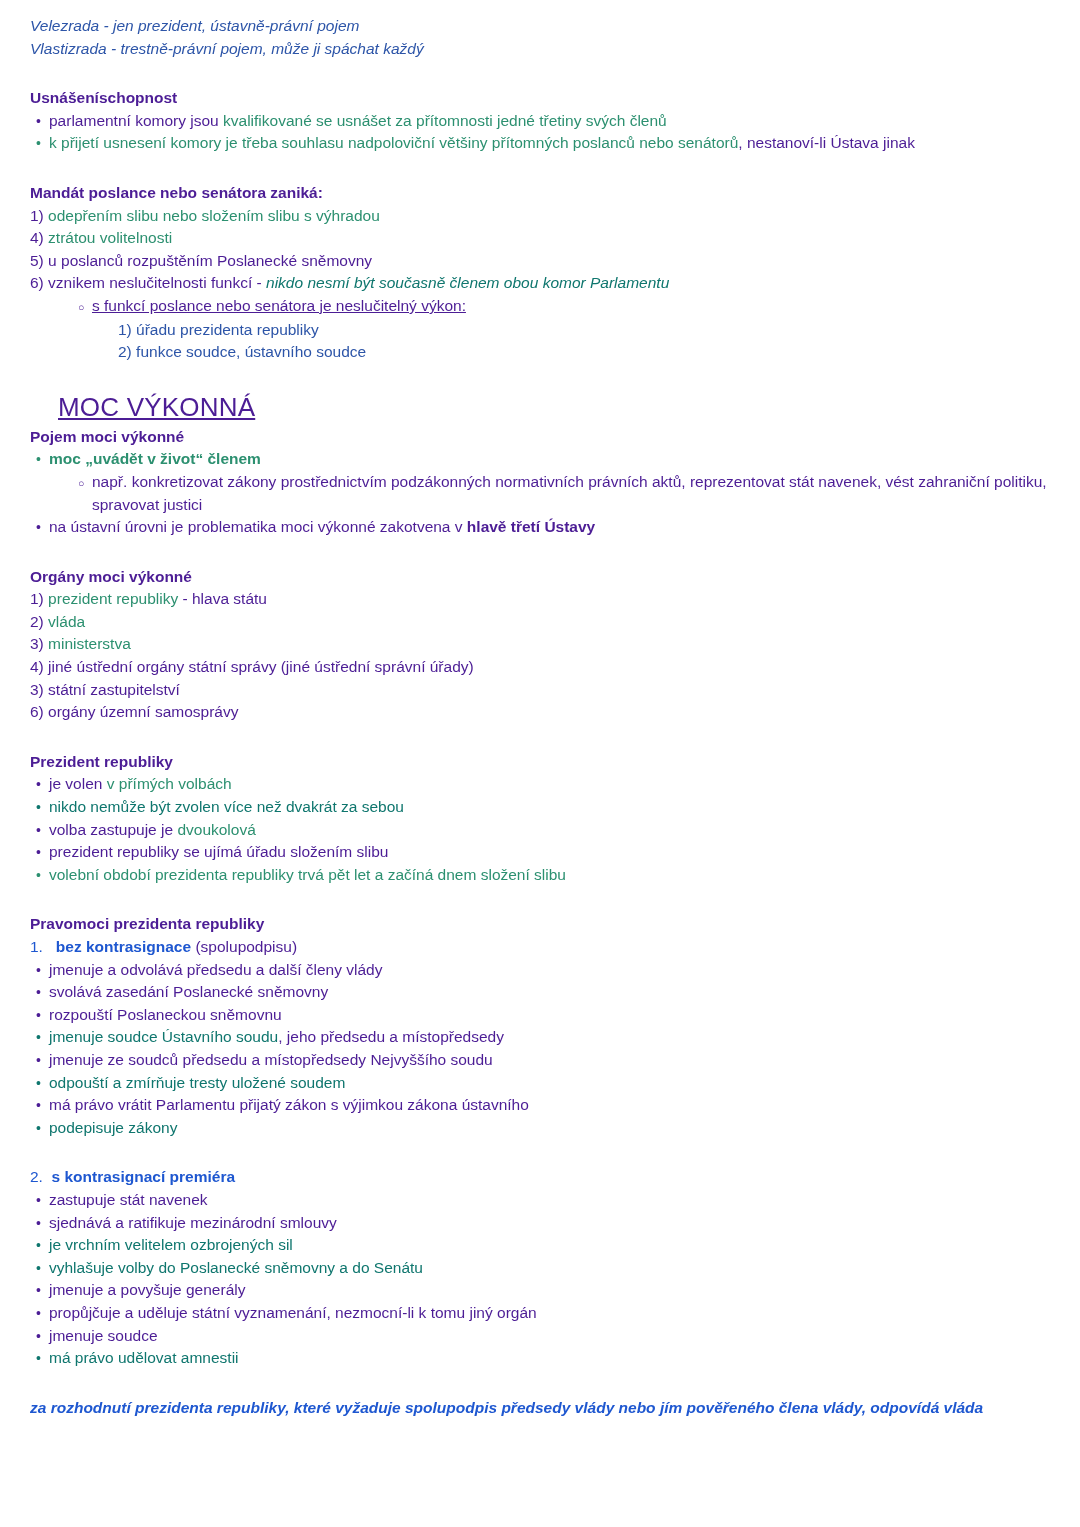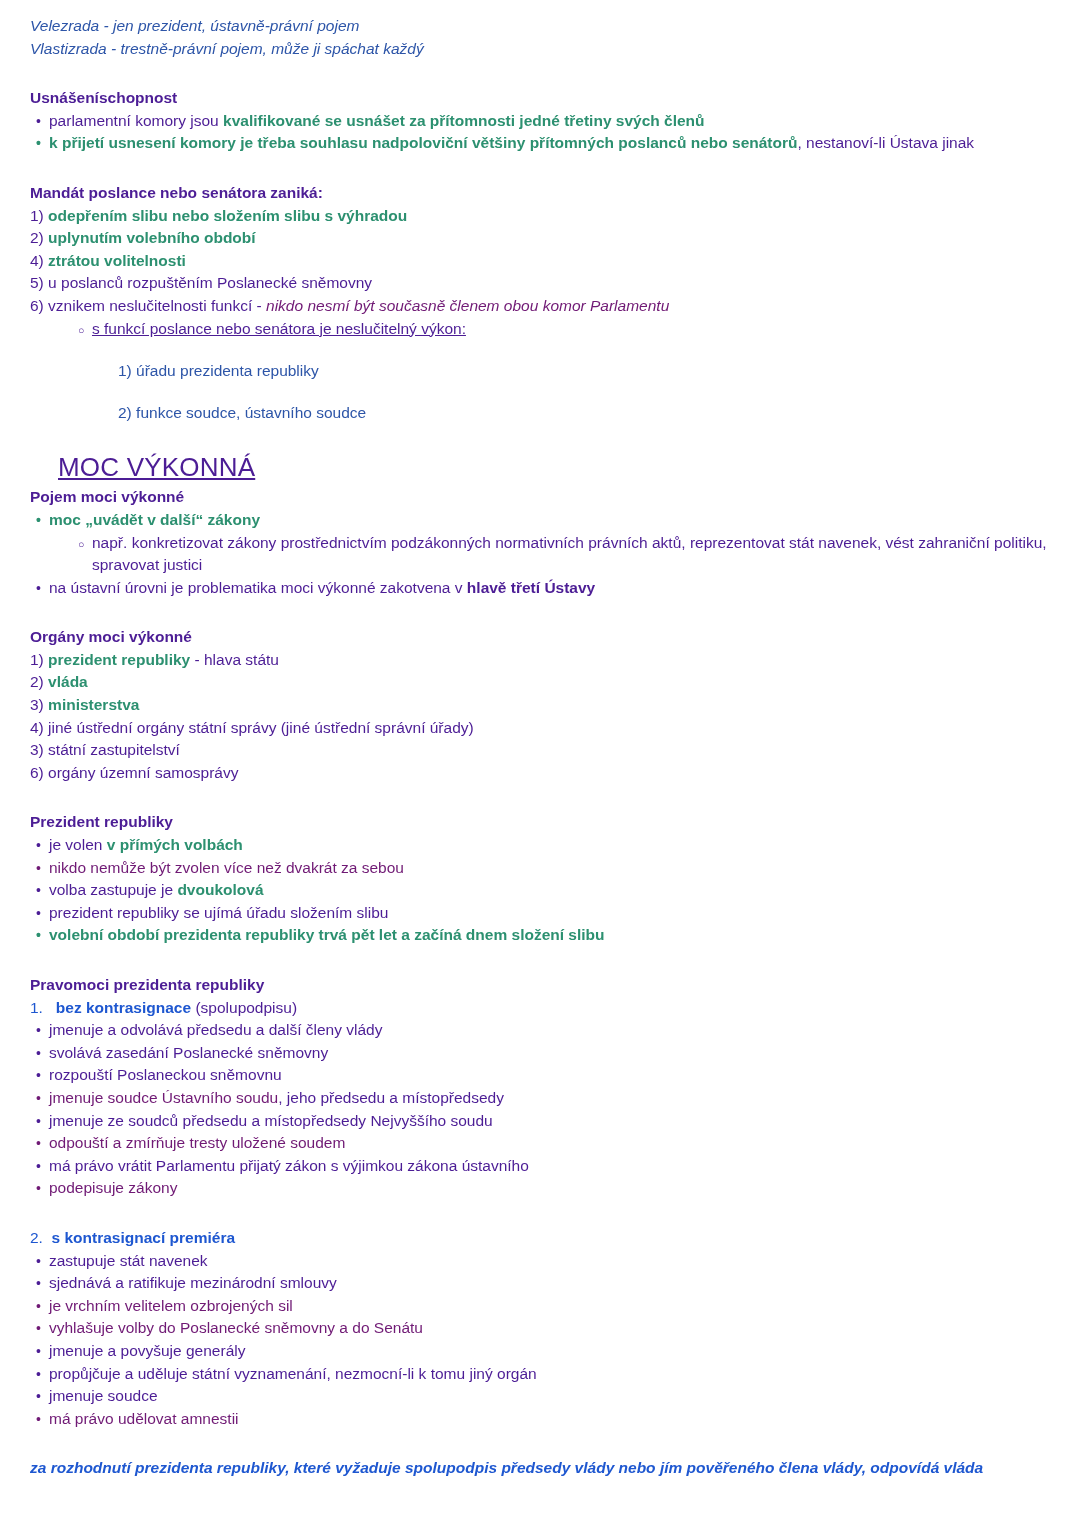--- a/index.html
+++ b/index.html
@@ -49,25 +49,25 @@
     width: 14px;
     font-size: 10.5px;
     line-height: 22.6px;
     padding-top: 1px;
     box-sizing: border-box;
   }
 
   .indent-0 { padding-left: 0; }
   .indent-1 { padding-left: 6px; }
   .indent-2 { padding-left: 48px; }
-  .indent-3 { padding-left: 88px; margin-top: 19px; }
+  .indent-3 { padding-left: 88px; }
 
   .c-black { color: #4c1d95; }
-  .c-green { color: #2c9070; font-weight: bold; }
-  .c-red   { color: #701a75; }
+  .c-green { color: #2c9070; }
+  .c-red   { color: #0f766e; }
   .c-blueM { color: #2d55a8; }
   .c-blueB { color: #1e57d0; }
 
   .b { font-weight: 700; }
   .i { font-style: italic; text-align: right; }
   .u { text-decoration: underline; }
 </style>
 </head>
 <body>
 
@@ -95,23 +95,20 @@
         </div>
       </div>
       <div class="section">
         <div class="line indent-0">
           <div class="content"><span class="c-black b">Mandát poslance nebo senátora zaniká:</span></div>
         </div>
         <div class="line indent-0">
           <div class="content"><span class="c-black">1) </span><span class="c-green">odepřením slibu nebo složením slibu s výhradou</span></div>
         </div>
         <div class="line indent-0">
-          <div class="content"><span class="c-black">2) </span><span class="c-green">uplynutím volebního období</span></div>
-        </div>
-        <div class="line indent-0">
           <div class="content"><span class="c-black">4) </span><span class="c-green">ztrátou volitelnosti</span></div>
         </div>
         <div class="line indent-0">
           <div class="content"><span class="c-black">5) u poslanců rozpuštěním Poslanecké sněmovny</span></div>
         </div>
         <div class="line indent-0">
           <div class="content"><span class="c-black">6) vznikem neslučitelnosti funkcí - </span><span class="c-red i">nikdo nesmí být současně členem obou komor Parlamentu</span></div>
         </div>
         <div class="line indent-2">
           <span class="prefix circle c-black">○</span>
@@ -126,21 +123,21 @@
       </div>
       <div class="section">
         <div class="line indent-0 title-line">
           <div class="content"><span class="c-black u">MOC VÝKONNÁ</span></div>
         </div>
         <div class="line indent-0">
           <div class="content"><span class="c-black b">Pojem moci výkonné</span></div>
         </div>
         <div class="line indent-1">
           <span class="prefix bullet c-green">•</span>
-          <div class="content"><span class="c-green b">moc „uvádět v další“ zákony</span></div>
+          <div class="content"><span class="c-green b">moc „uvádět v život“ členem</span></div>
         </div>
         <div class="line indent-2">
           <span class="prefix circle c-black">○</span>
           <div class="content"><span class="c-black">např. konkretizovat zákony prostřednictvím podzákonných normativních právních aktů, reprezentovat stát navenek, vést zahraniční politiku, spravovat justici</span></div>
         </div>
         <div class="line indent-1">
           <span class="prefix bullet c-black">•</span>
           <div class="content"><span class="c-black">na ústavní úrovni je problematika moci výkonné zakotvena v </span><span class="c-black b">hlavě třetí Ústavy</span></div>
         </div>
       </div>

